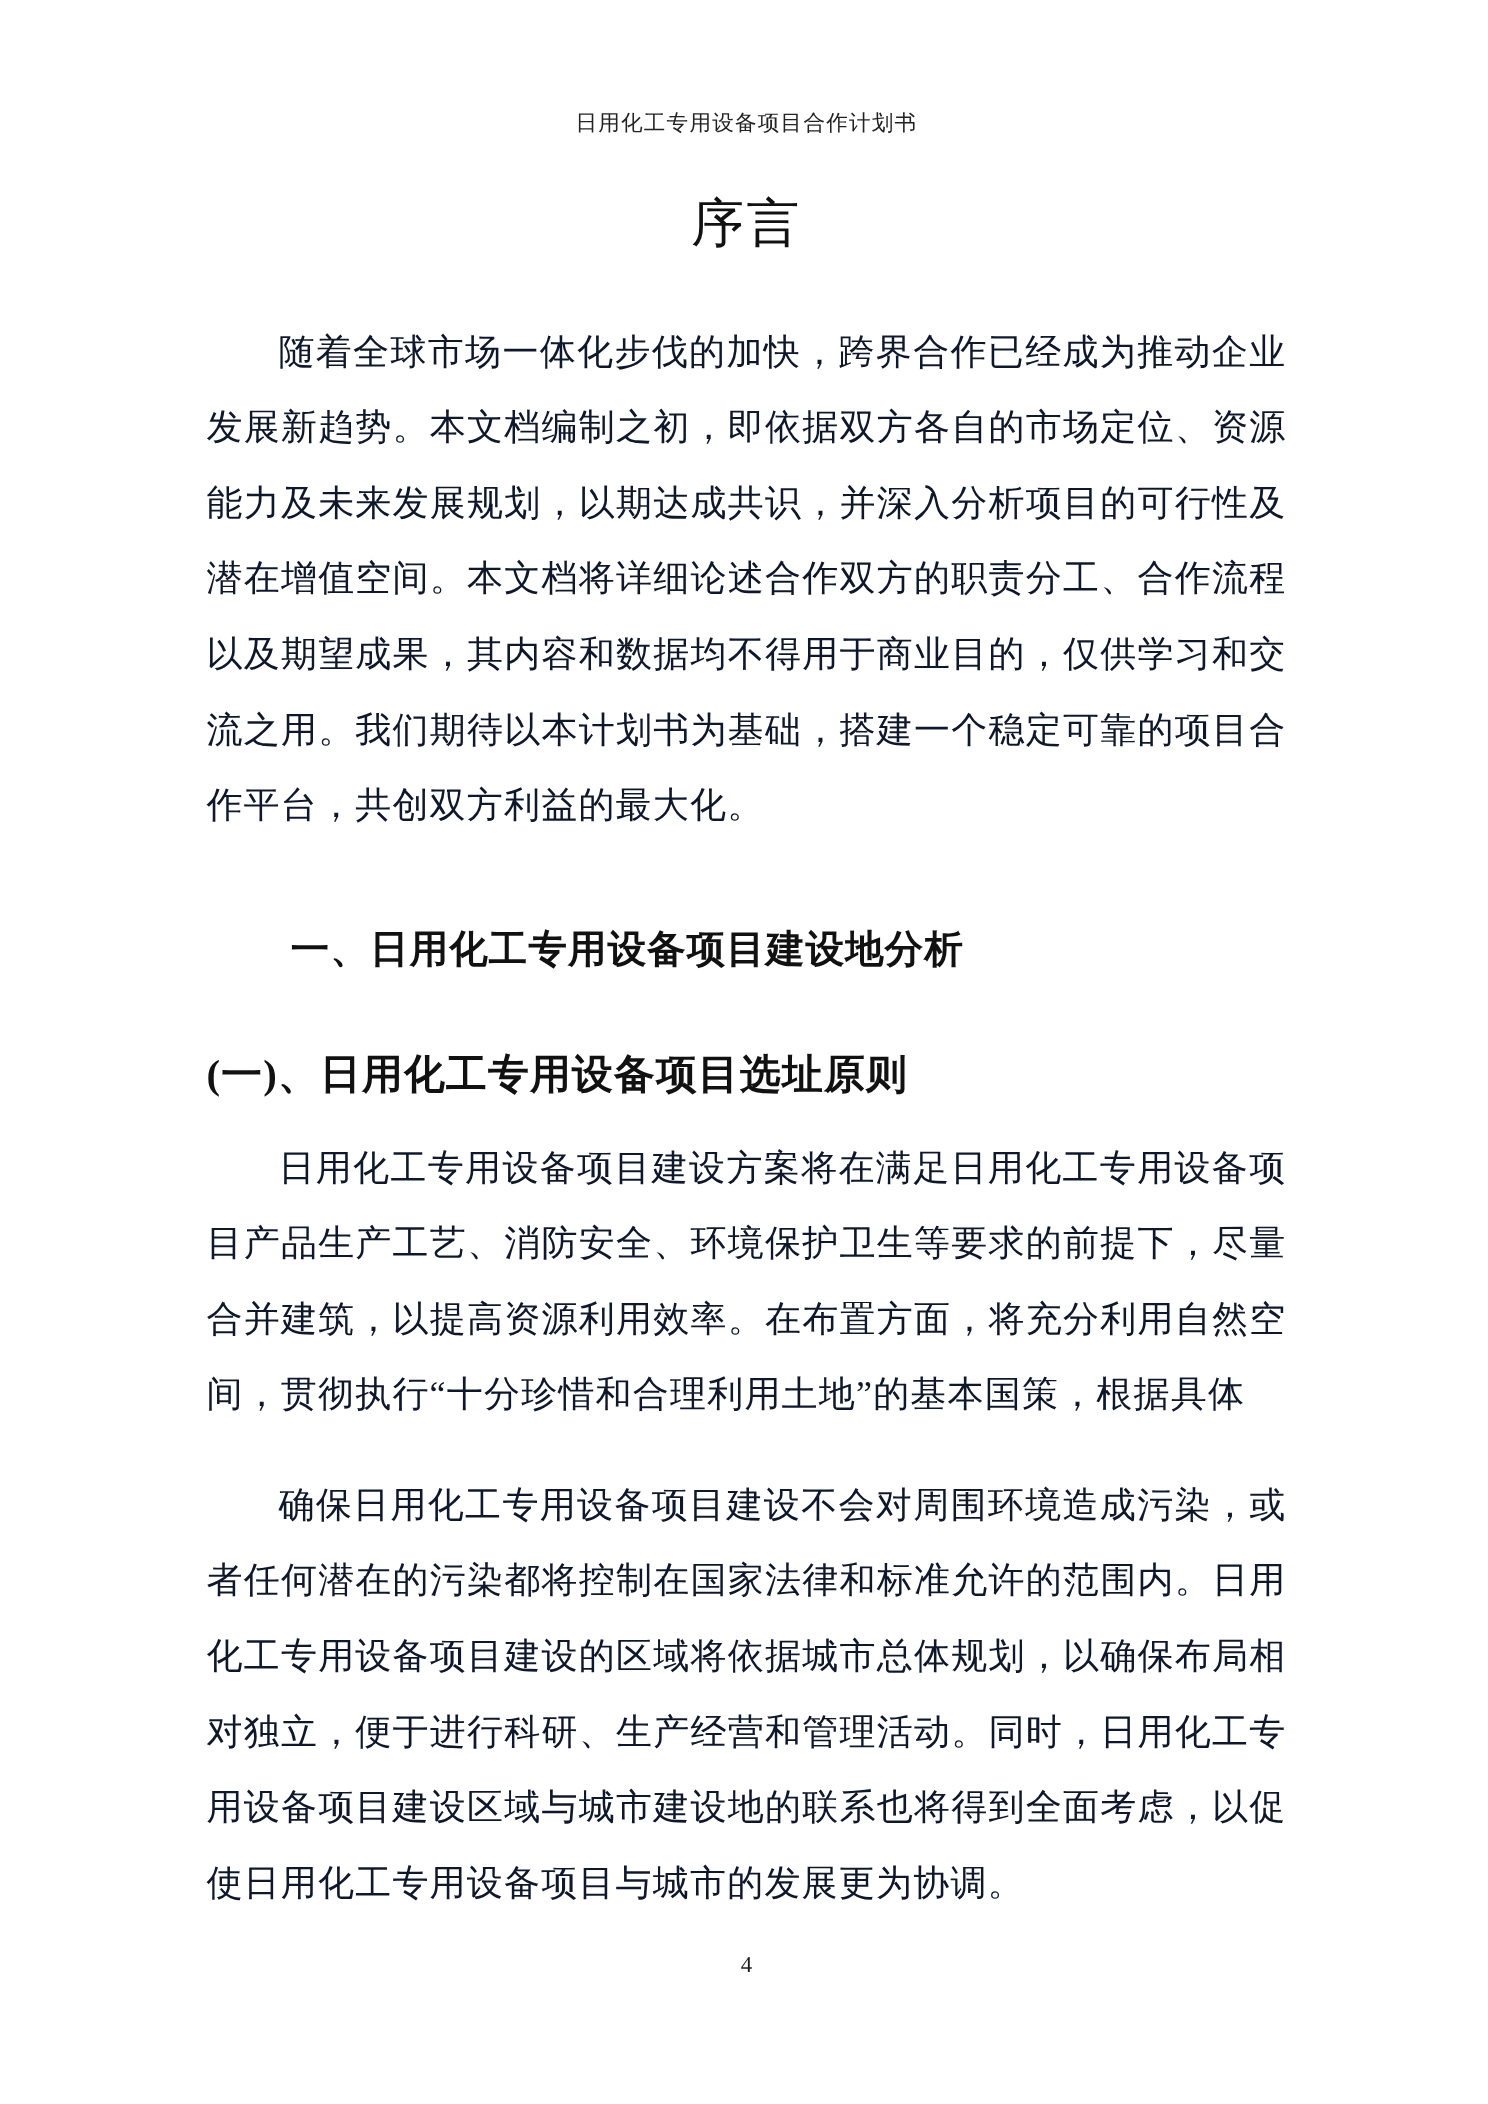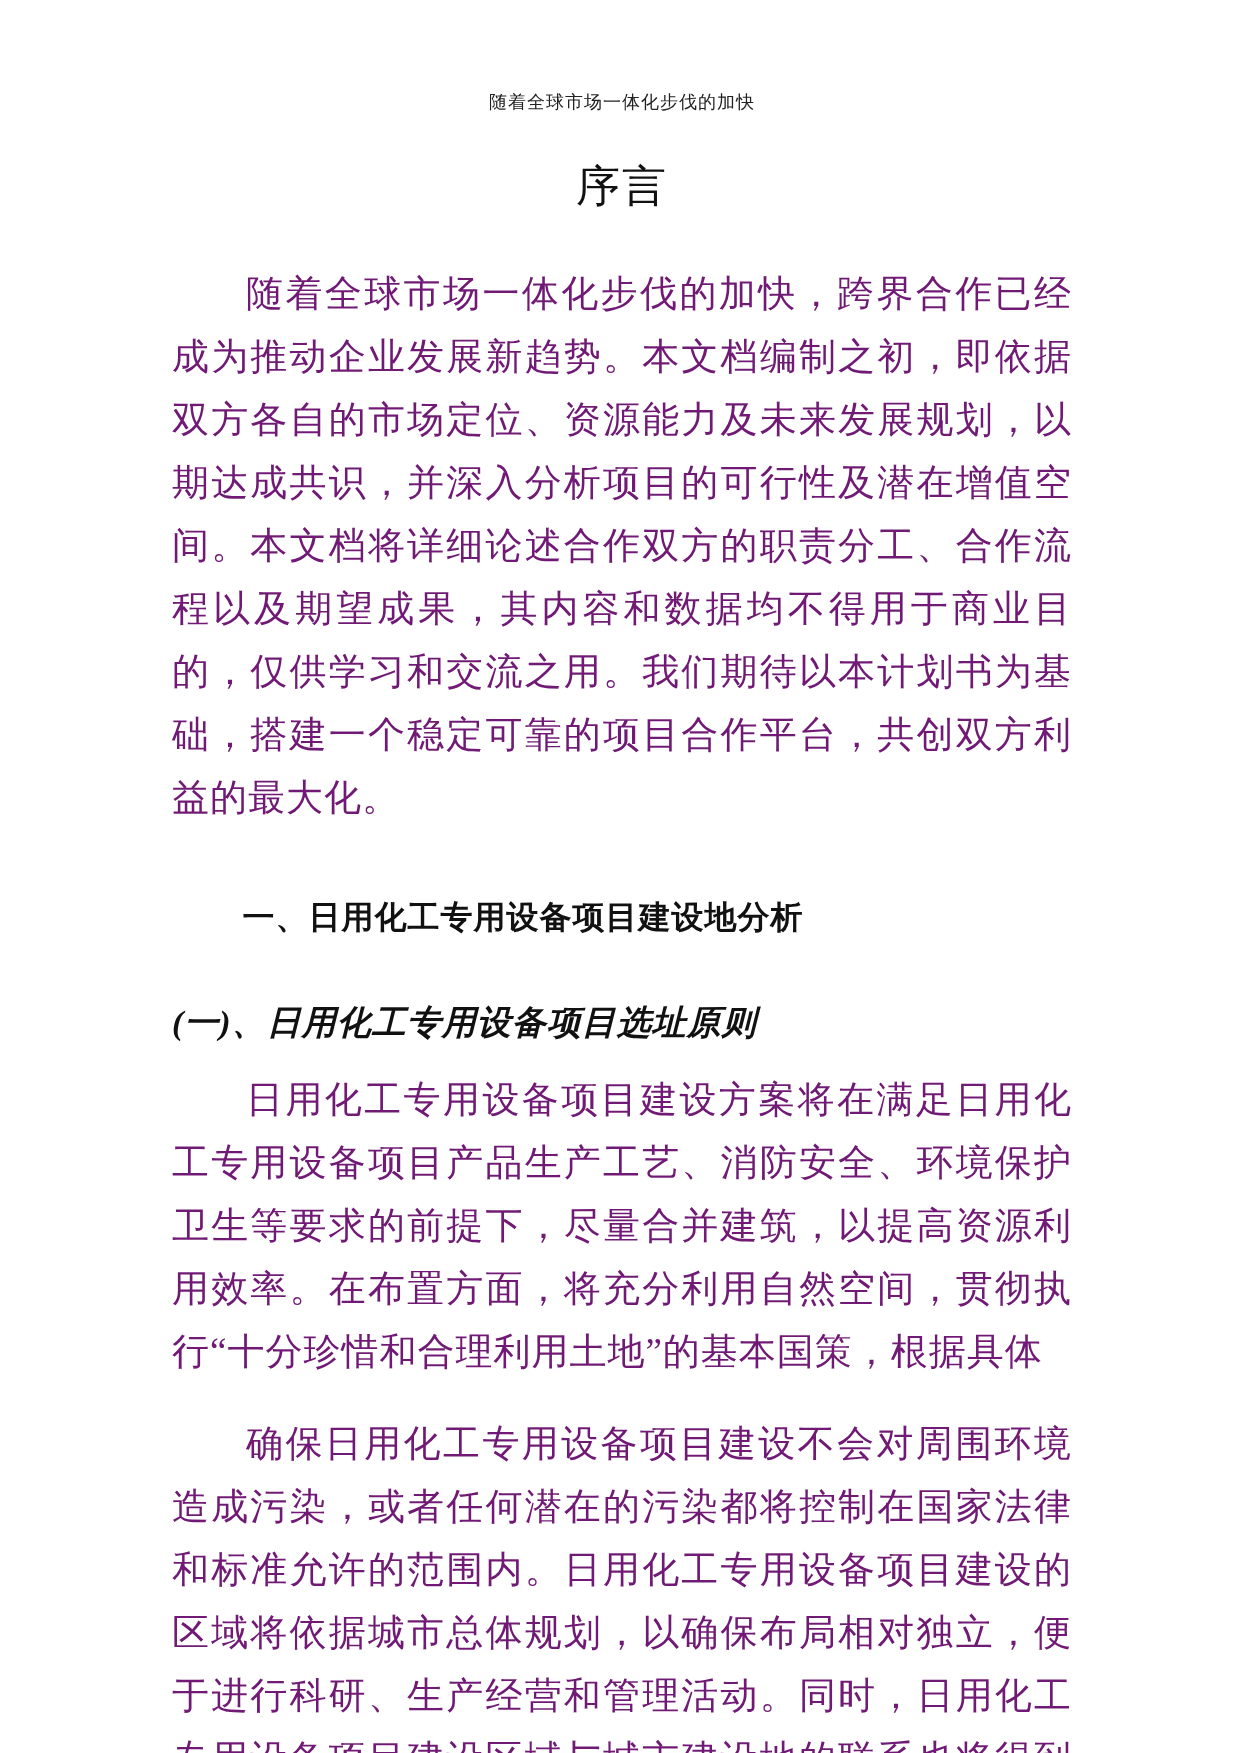--- a/index.html
+++ b/index.html
@@ -32,27 +32,27 @@
     margin: 51px 0 0 0;
     font-size: 44px;
     line-height: 48px;
     font-weight: normal;
     text-align: center;
     letter-spacing: 2px;
     color: #111111;
   }
   .body-para {
     margin: 0;
-    font-size: 37px;
+    font-size: 30px;
     line-height: 63px;
     letter-spacing: 1px;
     text-align: justify;
     text-justify: inter-character;
     text-indent: 2em;
-    color: #701a75;
+    color: #0f172a;
   }
   .para-intro {
     margin-top: 51px;
   }
   .sec-heading {
     margin: 57px 0 0 0;
     font-size: 32px;
     line-height: 63px;
     font-weight: bold;
     letter-spacing: 1px;
@@ -61,42 +61,41 @@
     color: #111111;
   }
   .subsec-heading {
     margin: 39px 0 0 0;
     font-size: 34px;
     line-height: 70px;
     font-weight: bold;
     letter-spacing: 1px;
     text-indent: 0;
     color: #111111;
-    font-style: italic;
   }
   .para-2 {
     margin-top: 29px;
   }
   .para-3 {
     margin-top: 10px;
   }
   .page-number {
     margin-top: 27px;
     font-size: 19px;
     line-height: 20px;
     text-align: center;
     color: #1c1c1c;
   }
 </style>
 </head>
 <body>
 
 <div class="page">
 
-  <div class="running-header">随着全球市场一体化步伐的加快</div>
+  <div class="running-header">日用化工专用设备项目合作计划书</div>
 
   <h1 class="doc-title">序言</h1>
 
   <p class="body-para para-intro">随着全球市场一体化步伐的加快，跨界合作已经成为推动企业发展新趋势。本文档编制之初，即依据双方各自的市场定位、资源能力及未来发展规划，以期达成共识，并深入分析项目的可行性及潜在增值空间。本文档将详细论述合作双方的职责分工、合作流程以及期望成果，其内容和数据均不得用于商业目的，仅供学习和交流之用。我们期待以本计划书为基础，搭建一个稳定可靠的项目合作平台，共创双方利益的最大化。</p>
 
   <h2 class="sec-heading">一、日用化工专用设备项目建设地分析</h2>
 
   <h3 class="subsec-heading">(一)、日用化工专用设备项目选址原则</h3>
 
   <p class="body-para para-3">日用化工专用设备项目建设方案将在满足日用化工专用设备项目产品生产工艺、消防安全、环境保护卫生等要求的前提下，尽量合并建筑，以提高资源利用效率。在布置方面，将充分利用自然空间，贯彻执行“十分珍惜和合理利用土地”的基本国策，根据具体</p>

